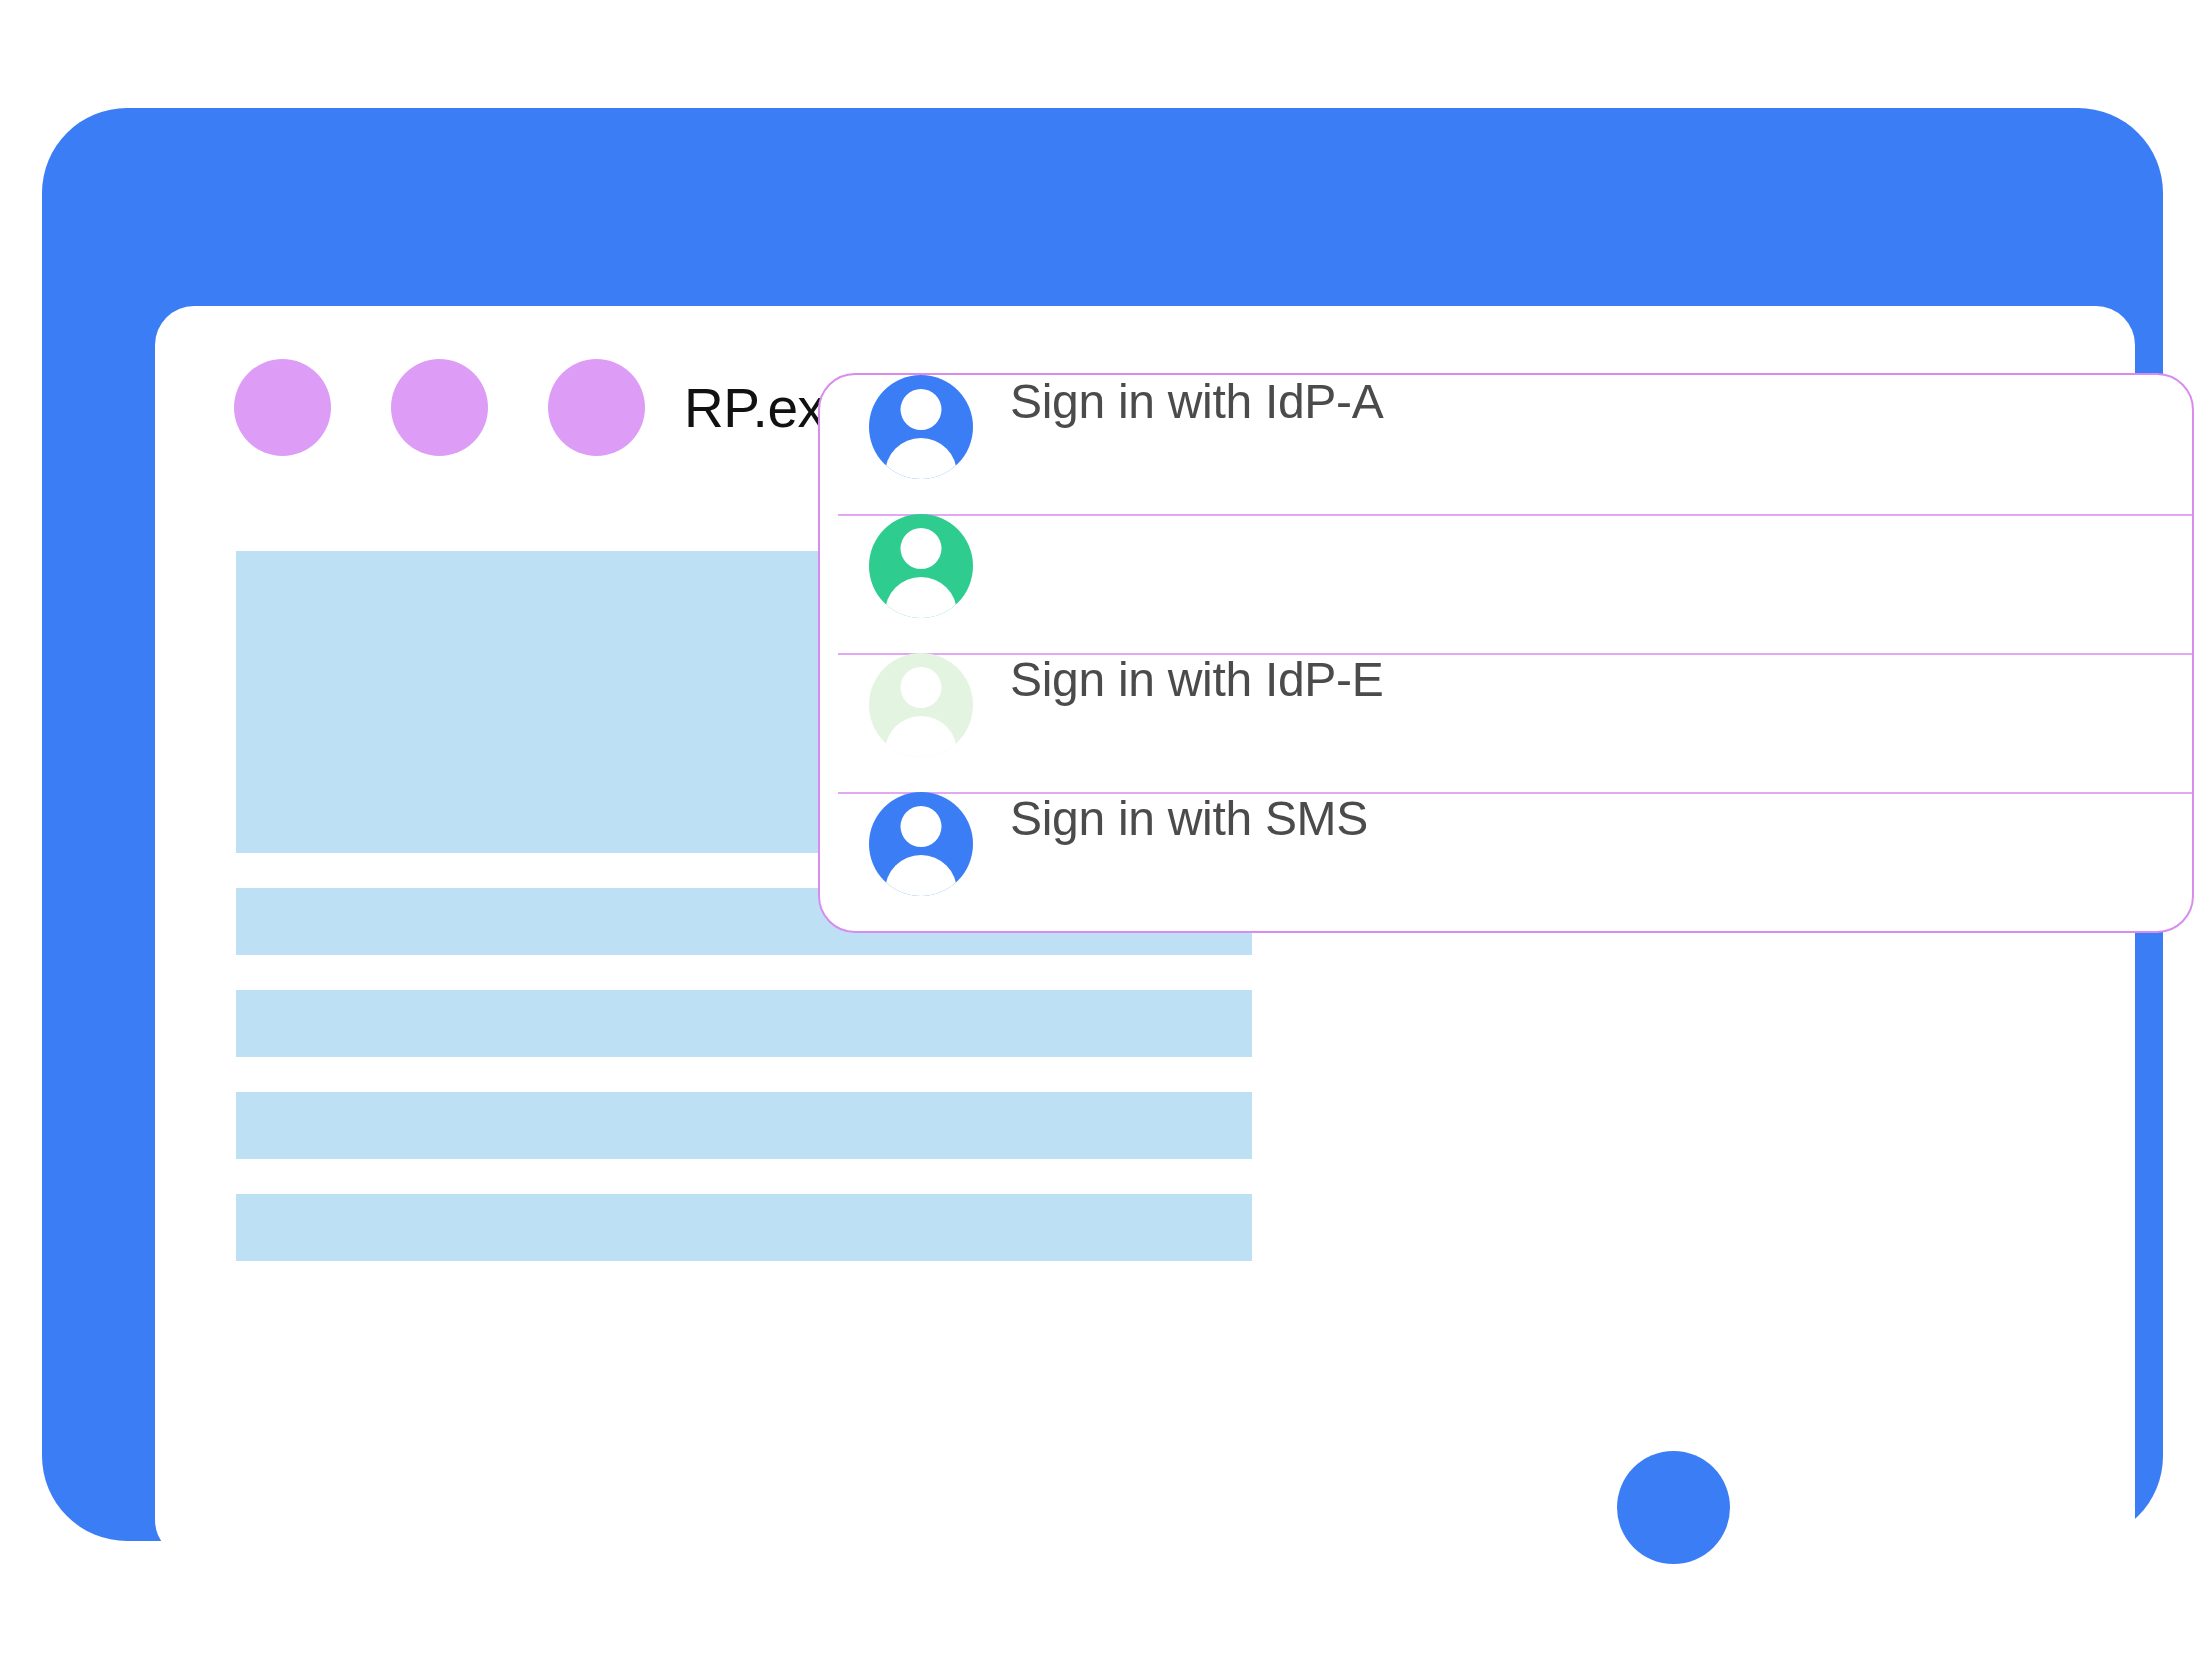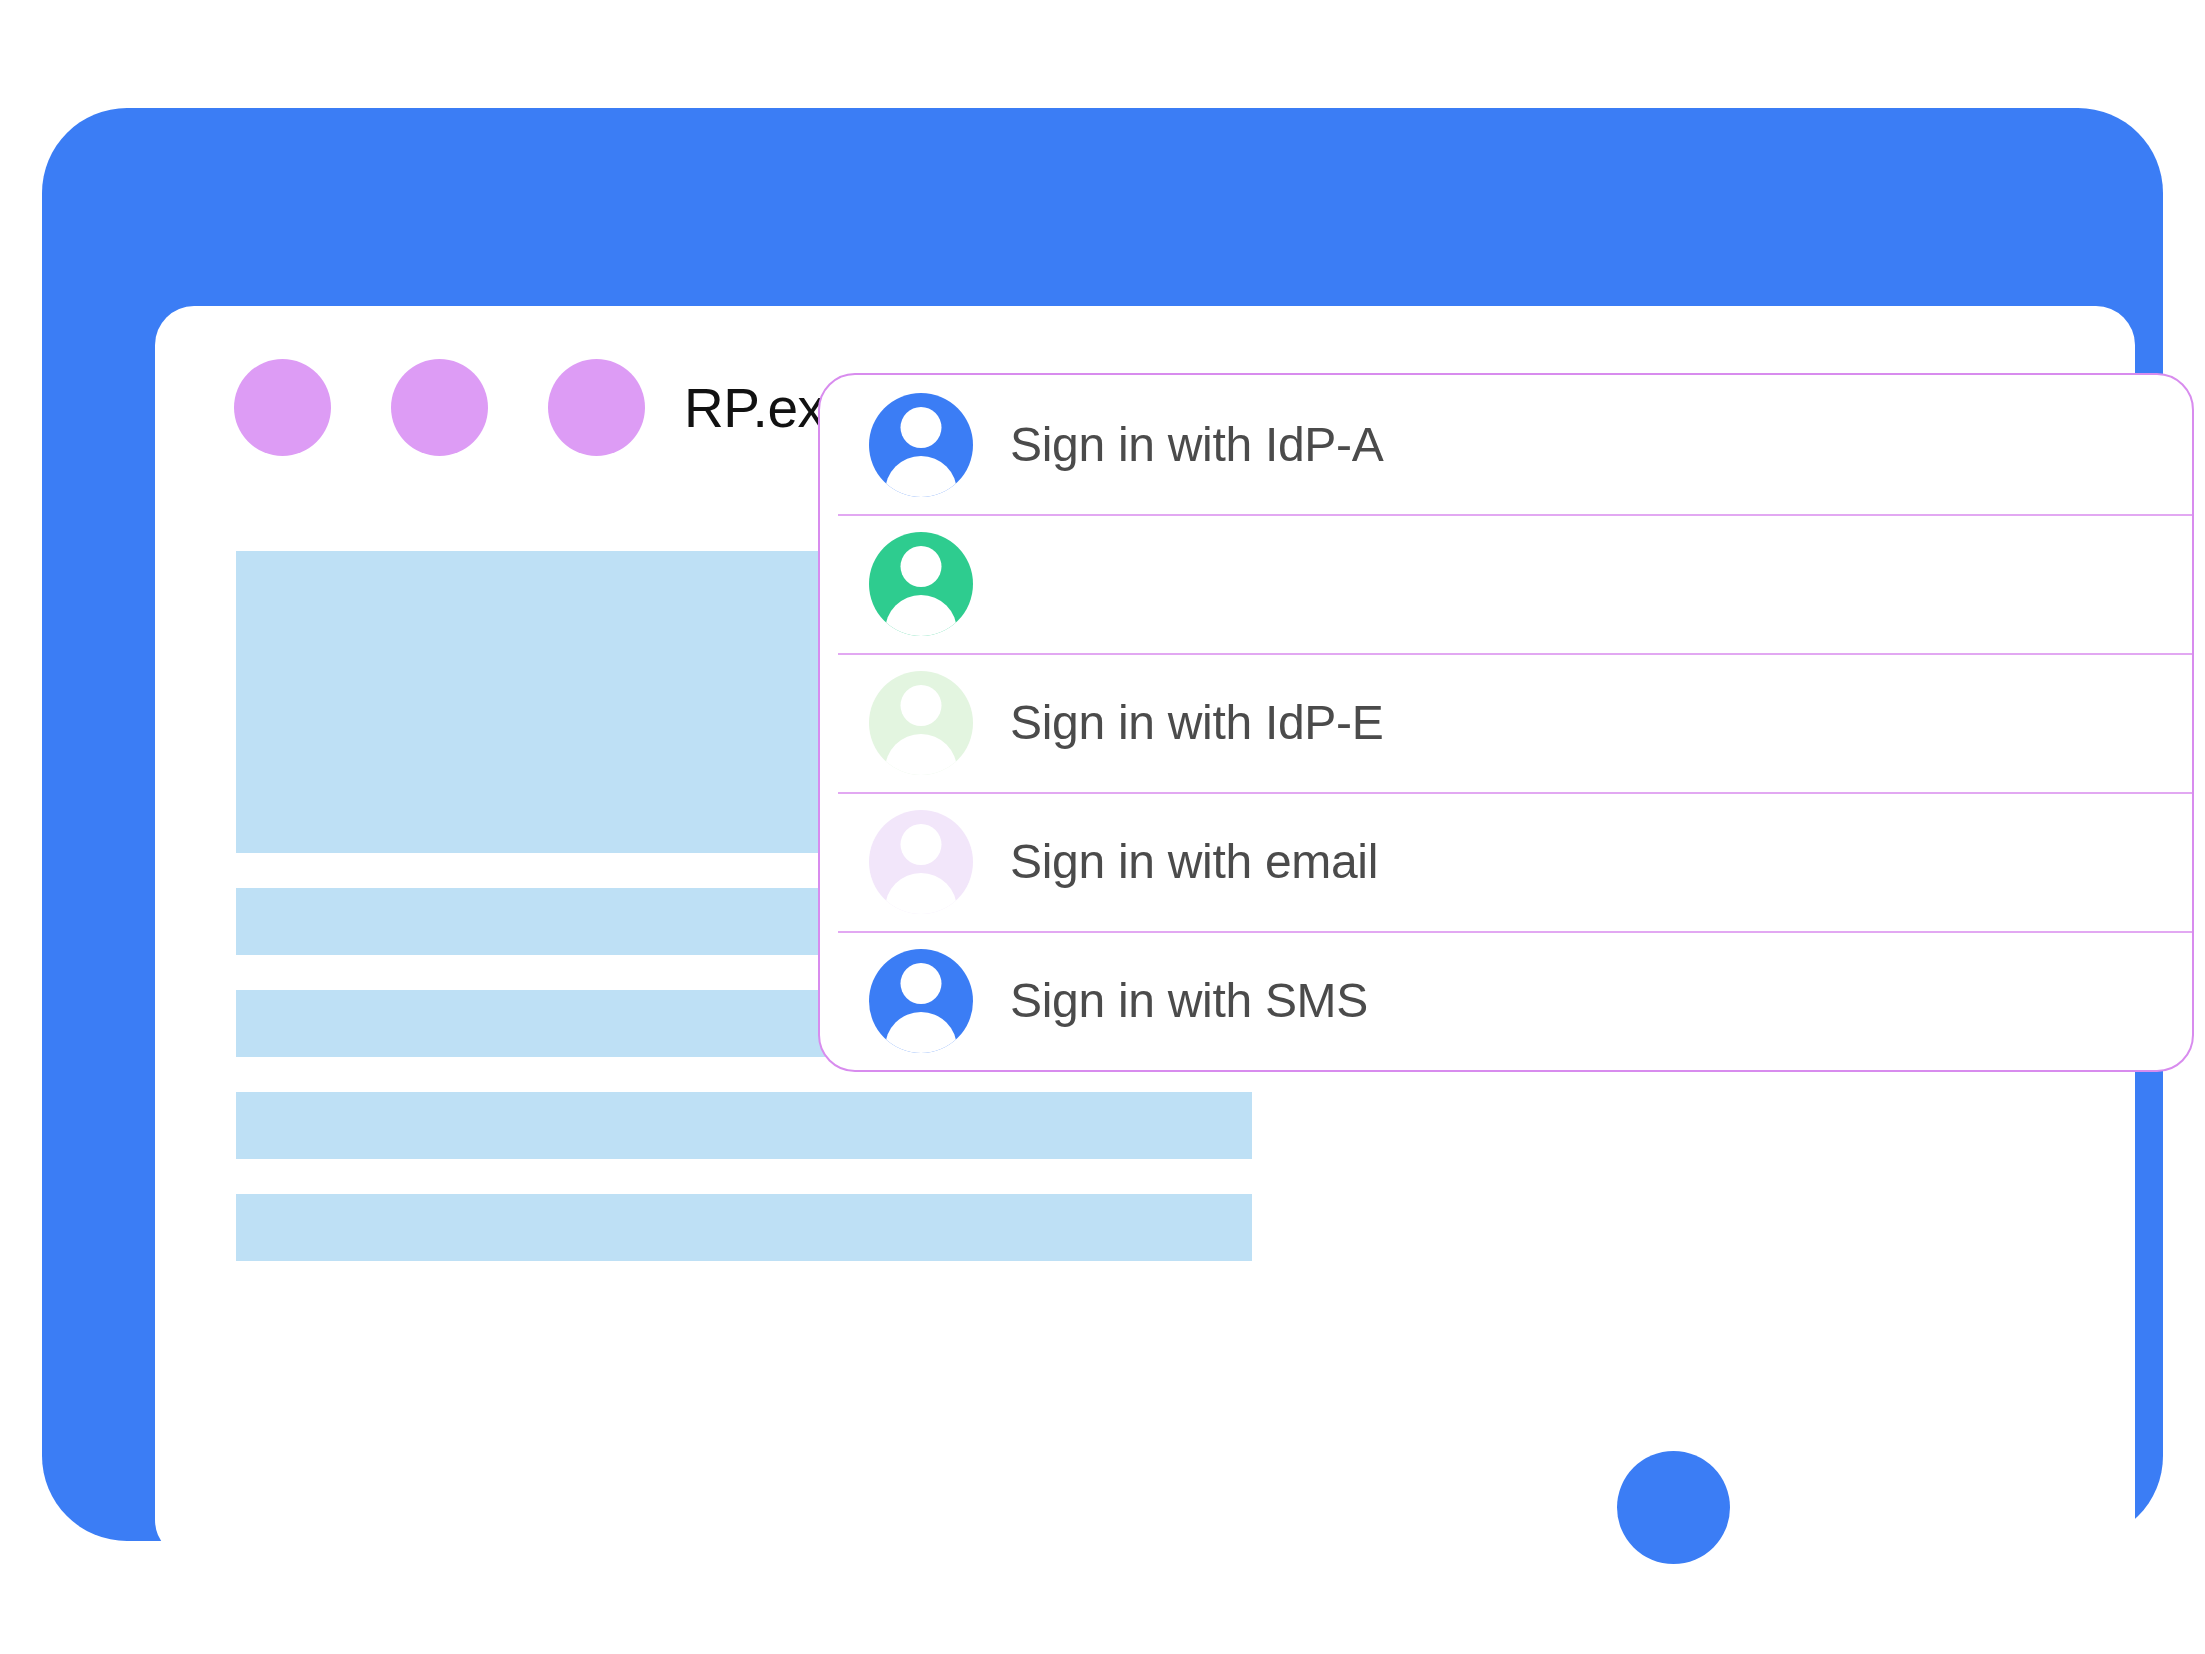--- a/index.html
+++ b/index.html
@@ -114,21 +114,21 @@
     width: 1376px;
     box-sizing: border-box;
     border: 2.6px solid #D88CEE;
     border-radius: 37px;
     background: #ffffff;
     overflow: hidden;
   }
   .account-row {
     position: relative;
     display: flex;
-    align-items: center;
+    align-items: flex-start;
     height: 139px;
     padding-left: 49px;
     box-sizing: border-box;
   }
   .account-row + .account-row::before {
     content: "";
     position: absolute;
     left: 17.6px;
     right: 0;
     top: 0;
@@ -216,27 +216,20 @@
 
 
       <div class="account-row">
         <div class="avatar" style="background:#E3F5E0">
           <div class="head"></div>
             <div class="shoulders"></div>
         </div>
         <div class="account-label">Sign in with IdP-E</div>
       </div>
 
-      <div class="account-row">
-        <div class="avatar" style="background:#F2E6FA">
-          <div class="head"></div>
-            <div class="shoulders"></div>
-        </div>
-        <div class="account-label">Sign in with email</div>
-      </div>
 
       <div class="account-row">
         <div class="avatar" style="background:#3B7DF5">
           <div class="head"></div>
             <div class="shoulders"></div>
         </div>
         <div class="account-label">Sign in with SMS</div>
       </div>
 
     </div>

